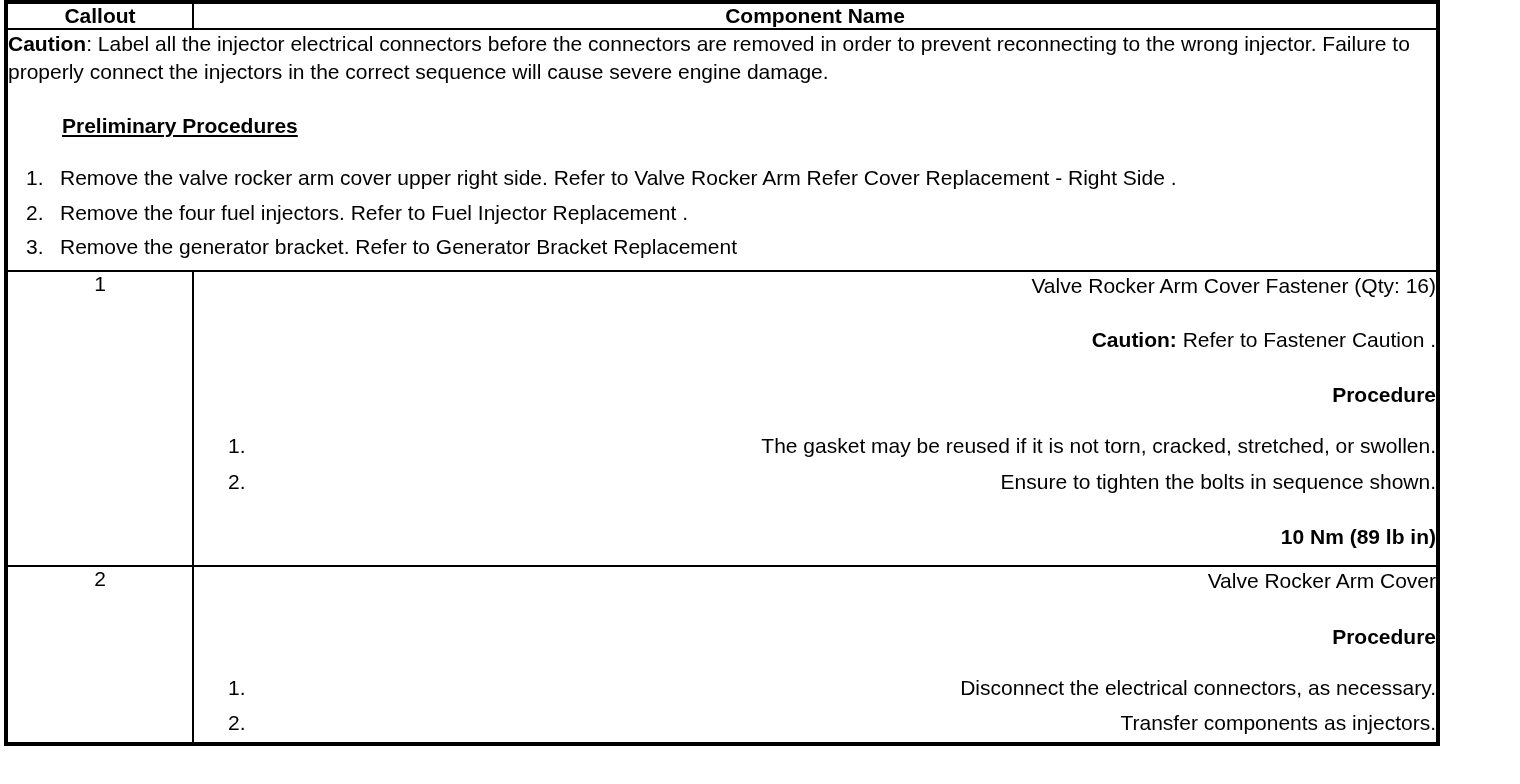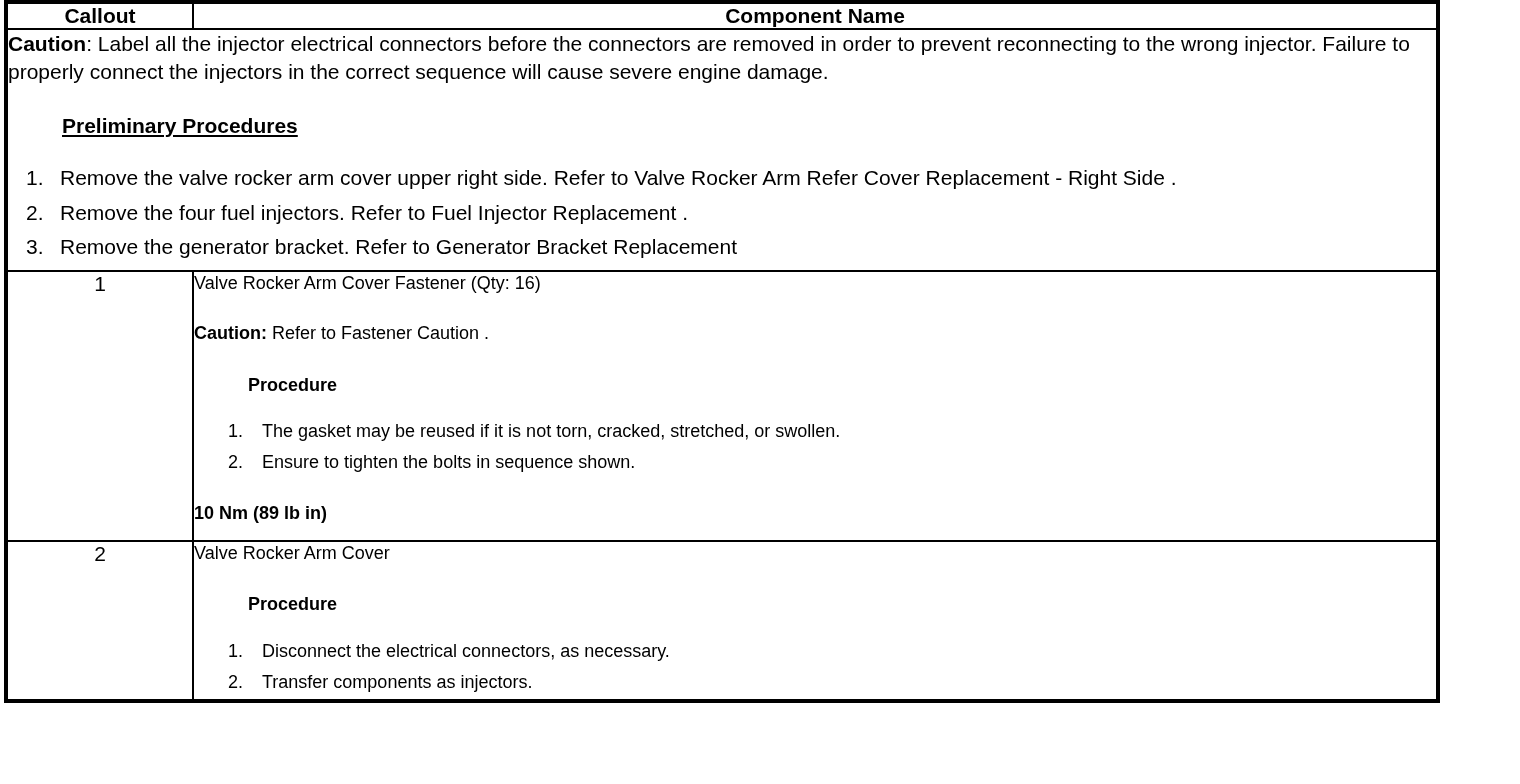--- a/index.html
+++ b/index.html
@@ -49,22 +49,23 @@
     width: 184px;
     text-align: center;
     vertical-align: middle;
     font-size: 21px;
     padding: 4px;
   }
 
   
   .content-cell {
     padding: 8px 10px 10px 10px;
-    font-size: 18px;
+    font-size: 21px;
     line-height: 1.32;
+    text-align: right;
   }
 
   .caution-cell {
     padding: 7px 10px 6px 8px;
     font-size: 21px;
     line-height: 1.34;
   }
 
   .caution-para {
     margin: 0 0 0 0;

